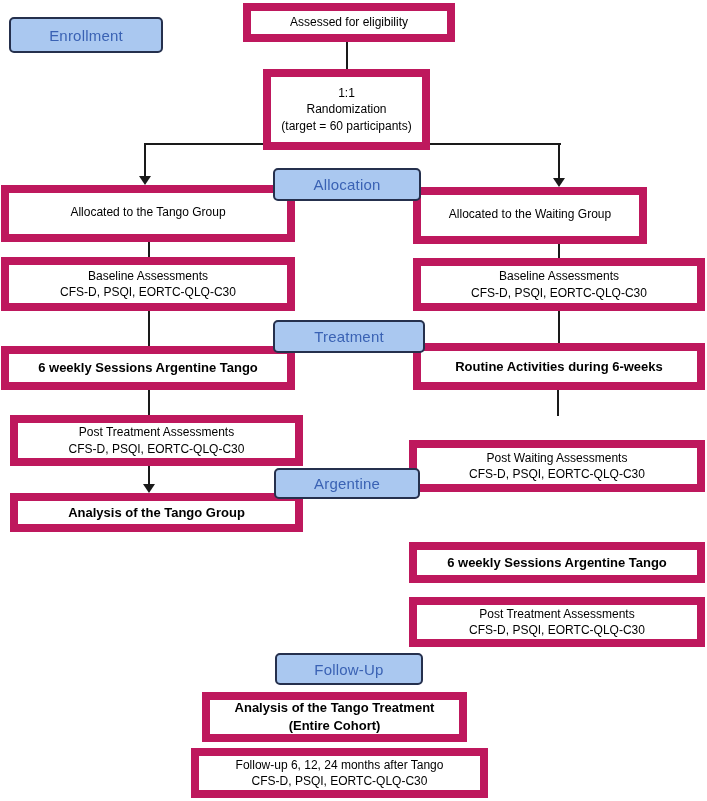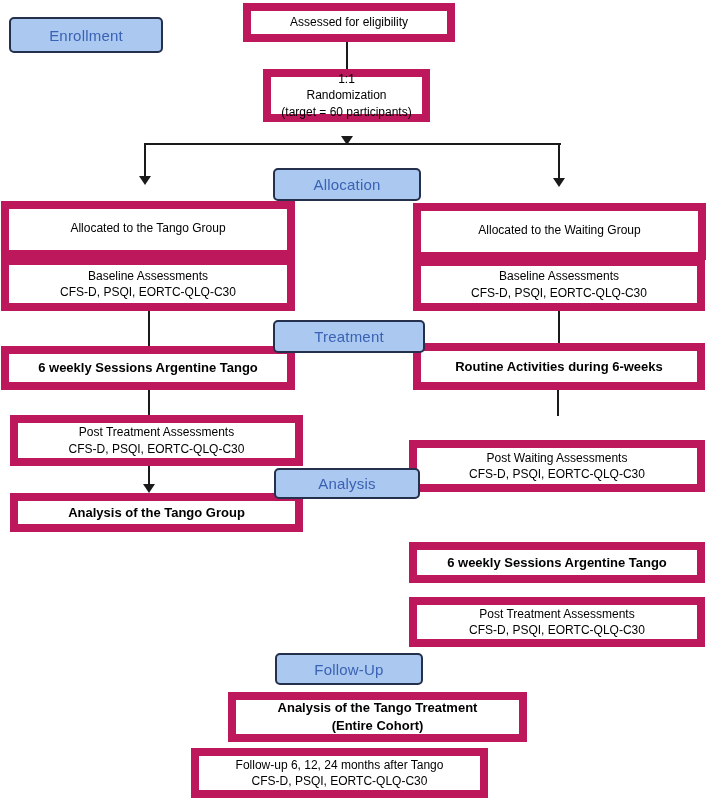--- a/index.html
+++ b/index.html
@@ -20,21 +20,21 @@
     display: flex;
     flex-direction: column;
     align-items: center;
     justify-content: center;
     text-align: center;
     font-size: 12px;
     line-height: 1.35;
     z-index: 2;
   }
   .box span { display: block; white-space: nowrap; }
-  .box.top-align { justify-content: flex-start; padding-top: 11px; margin-top: 16px; }
+  .box.top-align { justify-content: flex-start; padding-top: 11px; }
   .box.bold { font-weight: bold; font-size: 13px; }
   .phase {
     position: absolute;
     box-sizing: border-box;
     background: #aac8f0;
     border: 2px solid #25304d;
     border-radius: 5px;
     color: #3a62b4;
     font-size: 15px;
     letter-spacing: 0.2px;
@@ -82,41 +82,41 @@
   <div class="phase" style="left:9px; top:17px; width:154px; height:36px;">
     <span>Enrollment</span>
   </div>
   <div class="phase" style="left:273px; top:168px; width:148px; height:33px;">
     <span>Allocation</span>
   </div>
   <div class="phase" style="left:273px; top:320px; width:152px; height:33px;">
     <span>Treatment</span>
   </div>
   <div class="phase" style="left:274px; top:468px; width:146px; height:31px;">
-    <span>Analysis</span>
+    <span>Argentine</span>
   </div>
   <div class="phase" style="left:275px; top:653px; width:148px; height:32px;">
     <span>Follow-Up</span>
   </div>
 
   <div class="box" style="left:243px; top:3px; width:212px; height:39px;">
     <span>Assessed for eligibility</span>
   </div>
 
-  <div class="box" style="left:263px; top:69px; width:167px; height:53px;">
+  <div class="box" style="left:263px; top:69px; width:167px; height:81px;">
     <span>1:1</span>
     <span>Randomization</span>
     <span>(target = 60 participants)</span>
   </div>
 
   <div class="box top-align" style="left:1px; top:185px; width:294px; height:57px;">
     <span>Allocated to the Tango Group</span>
   </div>
 
-  <div class="box top-align" style="left:413px; top:187px; width:293px; height:57px;">
+  <div class="box top-align" style="left:413px; top:187px; width:234px; height:57px;">
     <span>Allocated to the Waiting Group</span>
   </div>
 
   <div class="box" style="left:1px; top:257px; width:294px; height:54px;">
     <span>Baseline Assessments</span>
     <span>CFS-D, PSQI, EORTC-QLQ-C30</span>
   </div>
 
   <div class="box" style="left:413px; top:258px; width:292px; height:53px;">
     <span>Baseline Assessments</span>
@@ -148,21 +148,21 @@
 
   <div class="box bold" style="left:409px; top:542px; width:296px; height:41px;">
     <span>6 weekly Sessions Argentine Tango</span>
   </div>
 
   <div class="box" style="left:409px; top:597px; width:296px; height:50px;">
     <span>Post Treatment Assessments</span>
     <span>CFS-D, PSQI, EORTC-QLQ-C30</span>
   </div>
 
-  <div class="box bold" style="left:228px; top:692px; width:299px; height:50px;">
+  <div class="box bold" style="left:202px; top:692px; width:265px; height:50px;">
     <span>Analysis of the Tango Treatment</span>
     <span>(Entire Cohort)</span>
   </div>
 
   <div class="box" style="left:191px; top:748px; width:297px; height:50px;">
     <span>Follow-up 6, 12, 24 months after Tango</span>
     <span>CFS-D, PSQI, EORTC-QLQ-C30</span>
   </div>
 
 </div>

